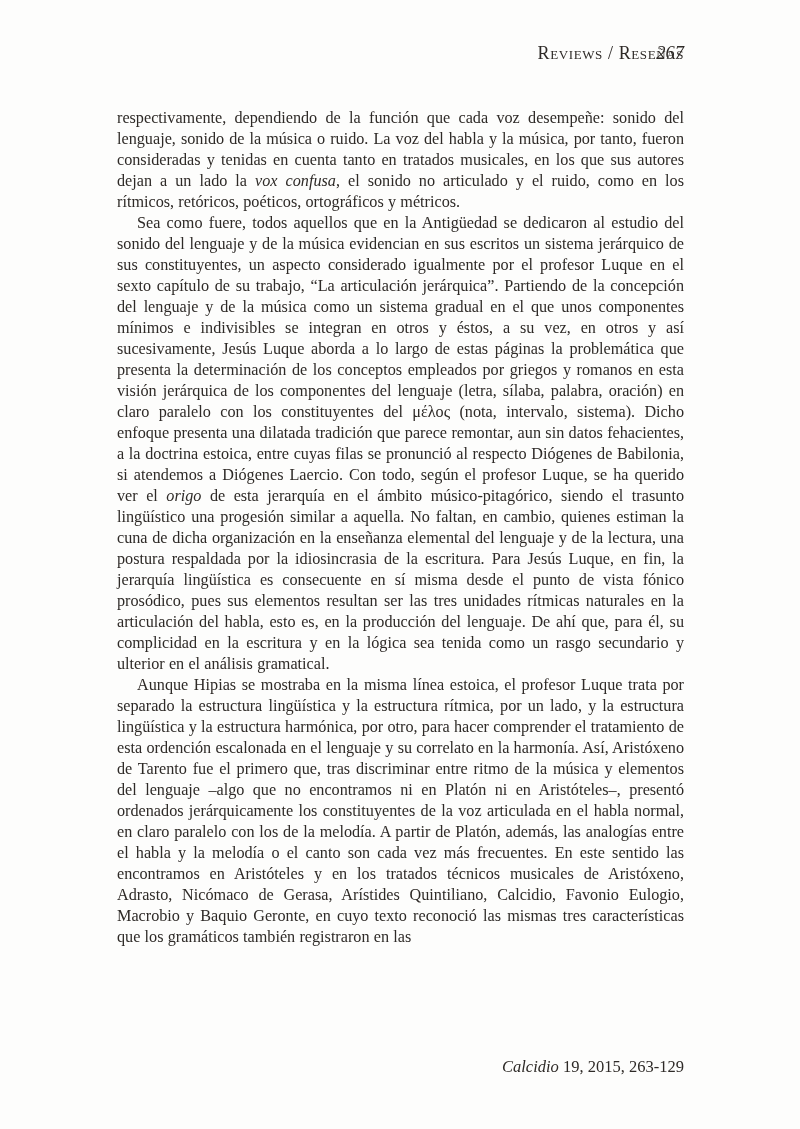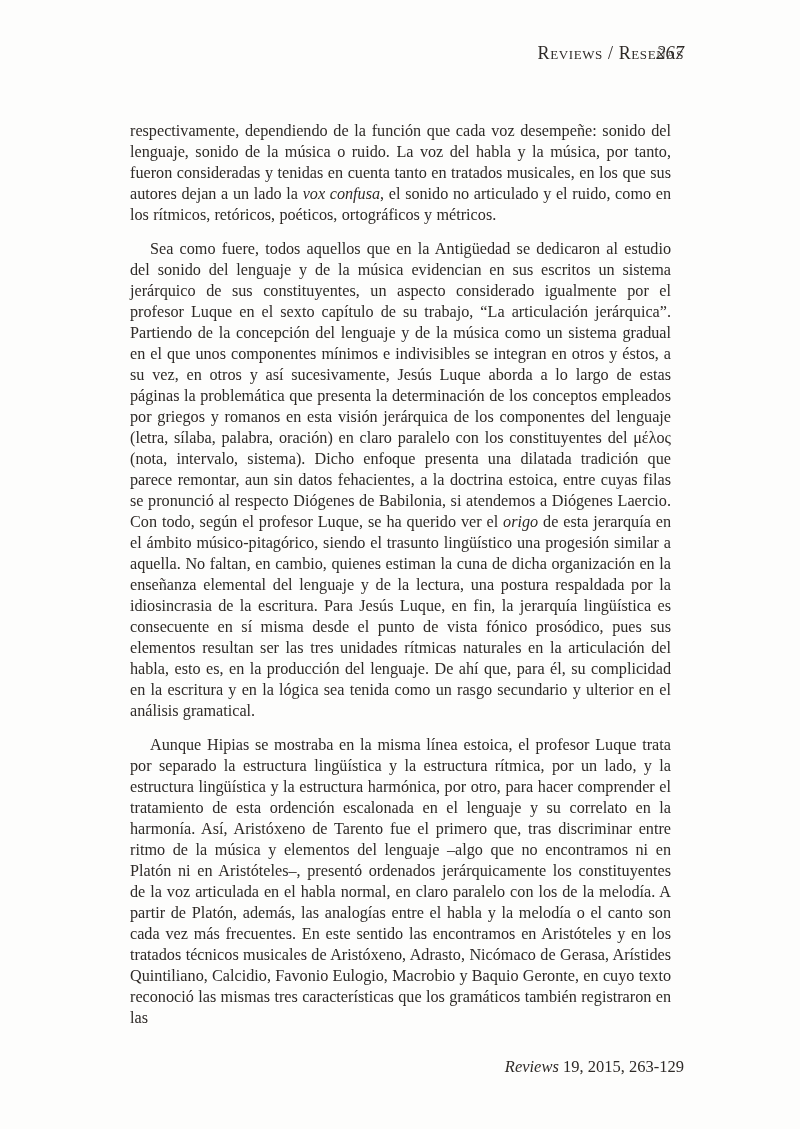--- a/index.html
+++ b/index.html
@@ -48,21 +48,21 @@
     top: 108px;
     left: 117px;
     width: 567px;
     font-size: 16.2px;
     line-height: 21px;
     text-align: justify;
     hyphens: none;
     word-spacing: 0.2px;
   }
   .body-text p {
-    margin: 13px;
+    margin: 0;
     padding: 0;
   }
   .body-text p.indent {
     text-indent: 20px;
   }
   .body-text i, .footer i {
     font-style: italic;
   }
   
   .footer {
@@ -84,15 +84,15 @@
     <div class="running-head">Reviews / Reseñas</div>
     <div class="page-number">267</div>
   </div>
 
   <div class="body-text">
     <p><span>respectivamente, dependiendo de la función que cada voz desempeñe: sonido del lenguaje, sonido de la música o ruido. La voz del habla y la música, por tanto, fueron consideradas y tenidas en cuenta tanto en tratados musicales, en los que sus autores dejan a un lado la </span><i>vox confusa</i><span>, el sonido no articulado y el ruido, como en los rítmicos, retóricos, poéticos, ortográficos y métricos.</span></p>
     <p class="indent"><span>Sea como fuere, todos aquellos que en la Antigüedad se dedicaron al estudio del sonido del lenguaje y de la música evidencian en sus escritos un sistema jerárquico de sus constituyentes, un aspecto considerado igualmente por el profesor Luque en el sexto capítulo de su trabajo, “La articulación jerárquica”. Partiendo de la concepción del lenguaje y de la música como un sistema gradual en el que unos componentes mínimos e indivisibles se integran en otros y éstos, a su vez, en otros y así sucesivamente, Jesús Luque aborda a lo largo de estas páginas la problemática que presenta la determinación de los conceptos empleados por griegos y romanos en esta visión jerárquica de los componentes del lenguaje (letra, sílaba, palabra, oración) en claro paralelo con los constituyentes del μέλος (nota, intervalo, sistema). Dicho enfoque presenta una dilatada tradición que parece remontar, aun sin datos fehacientes, a la doctrina estoica, entre cuyas filas se pronunció al respecto Diógenes de Babilonia, si atendemos a Diógenes Laercio. Con todo, según el profesor Luque, se ha querido ver el </span><i>origo</i><span> de esta jerarquía en el ámbito músico-pitagórico, siendo el trasunto lingüístico una progesión similar a aquella. No faltan, en cambio, quienes estiman la cuna de dicha organización en la enseñanza elemental del lenguaje y de la lectura, una postura respaldada por la idiosincrasia de la escritura. Para Jesús Luque, en fin, la jerarquía lingüística es consecuente en sí misma desde el punto de vista fónico prosódico, pues sus elementos resultan ser las tres unidades rítmicas naturales en la articulación del habla, esto es, en la producción del lenguaje. De ahí que, para él, su complicidad en la escritura y en la lógica sea tenida como un rasgo secundario y ulterior en el análisis gramatical.</span></p>
     <p class="indent"><span>Aunque Hipias se mostraba en la misma línea estoica, el profesor Luque trata por separado la estructura lingüística y la estructura rítmica, por un lado, y la estructura lingüística y la estructura harmónica, por otro, para hacer comprender el tratamiento de esta ordención escalonada en el lenguaje y su correlato en la harmonía. Así, Aristóxeno de Tarento fue el primero que, tras discriminar entre ritmo de la música y elementos del lenguaje –algo que no encontramos ni en Platón ni en Aristóteles–, presentó ordenados jerárquicamente los constituyentes de la voz articulada en el habla normal, en claro paralelo con los de la melodía. A partir de Platón, además, las analogías entre el habla y la melodía o el canto son cada vez más frecuentes. En este sentido las encontramos en Aristóteles y en los tratados técnicos musicales de Aristóxeno, Adrasto, Nicómaco de Gerasa, Arístides Quintiliano, Calcidio, Favonio Eulogio, Macrobio y Baquio Geronte, en cuyo texto reconoció las mismas tres características que los gramáticos también registraron en las</span></p>
   </div>
 
-  <div class="footer"><i>Reviews</i><span> 19, 2015, 263-129</span></div>
+  <div class="footer"><i>Calcidio</i><span> 19, 2015, 263-129</span></div>
 
 </div>
 
 </body></html>

